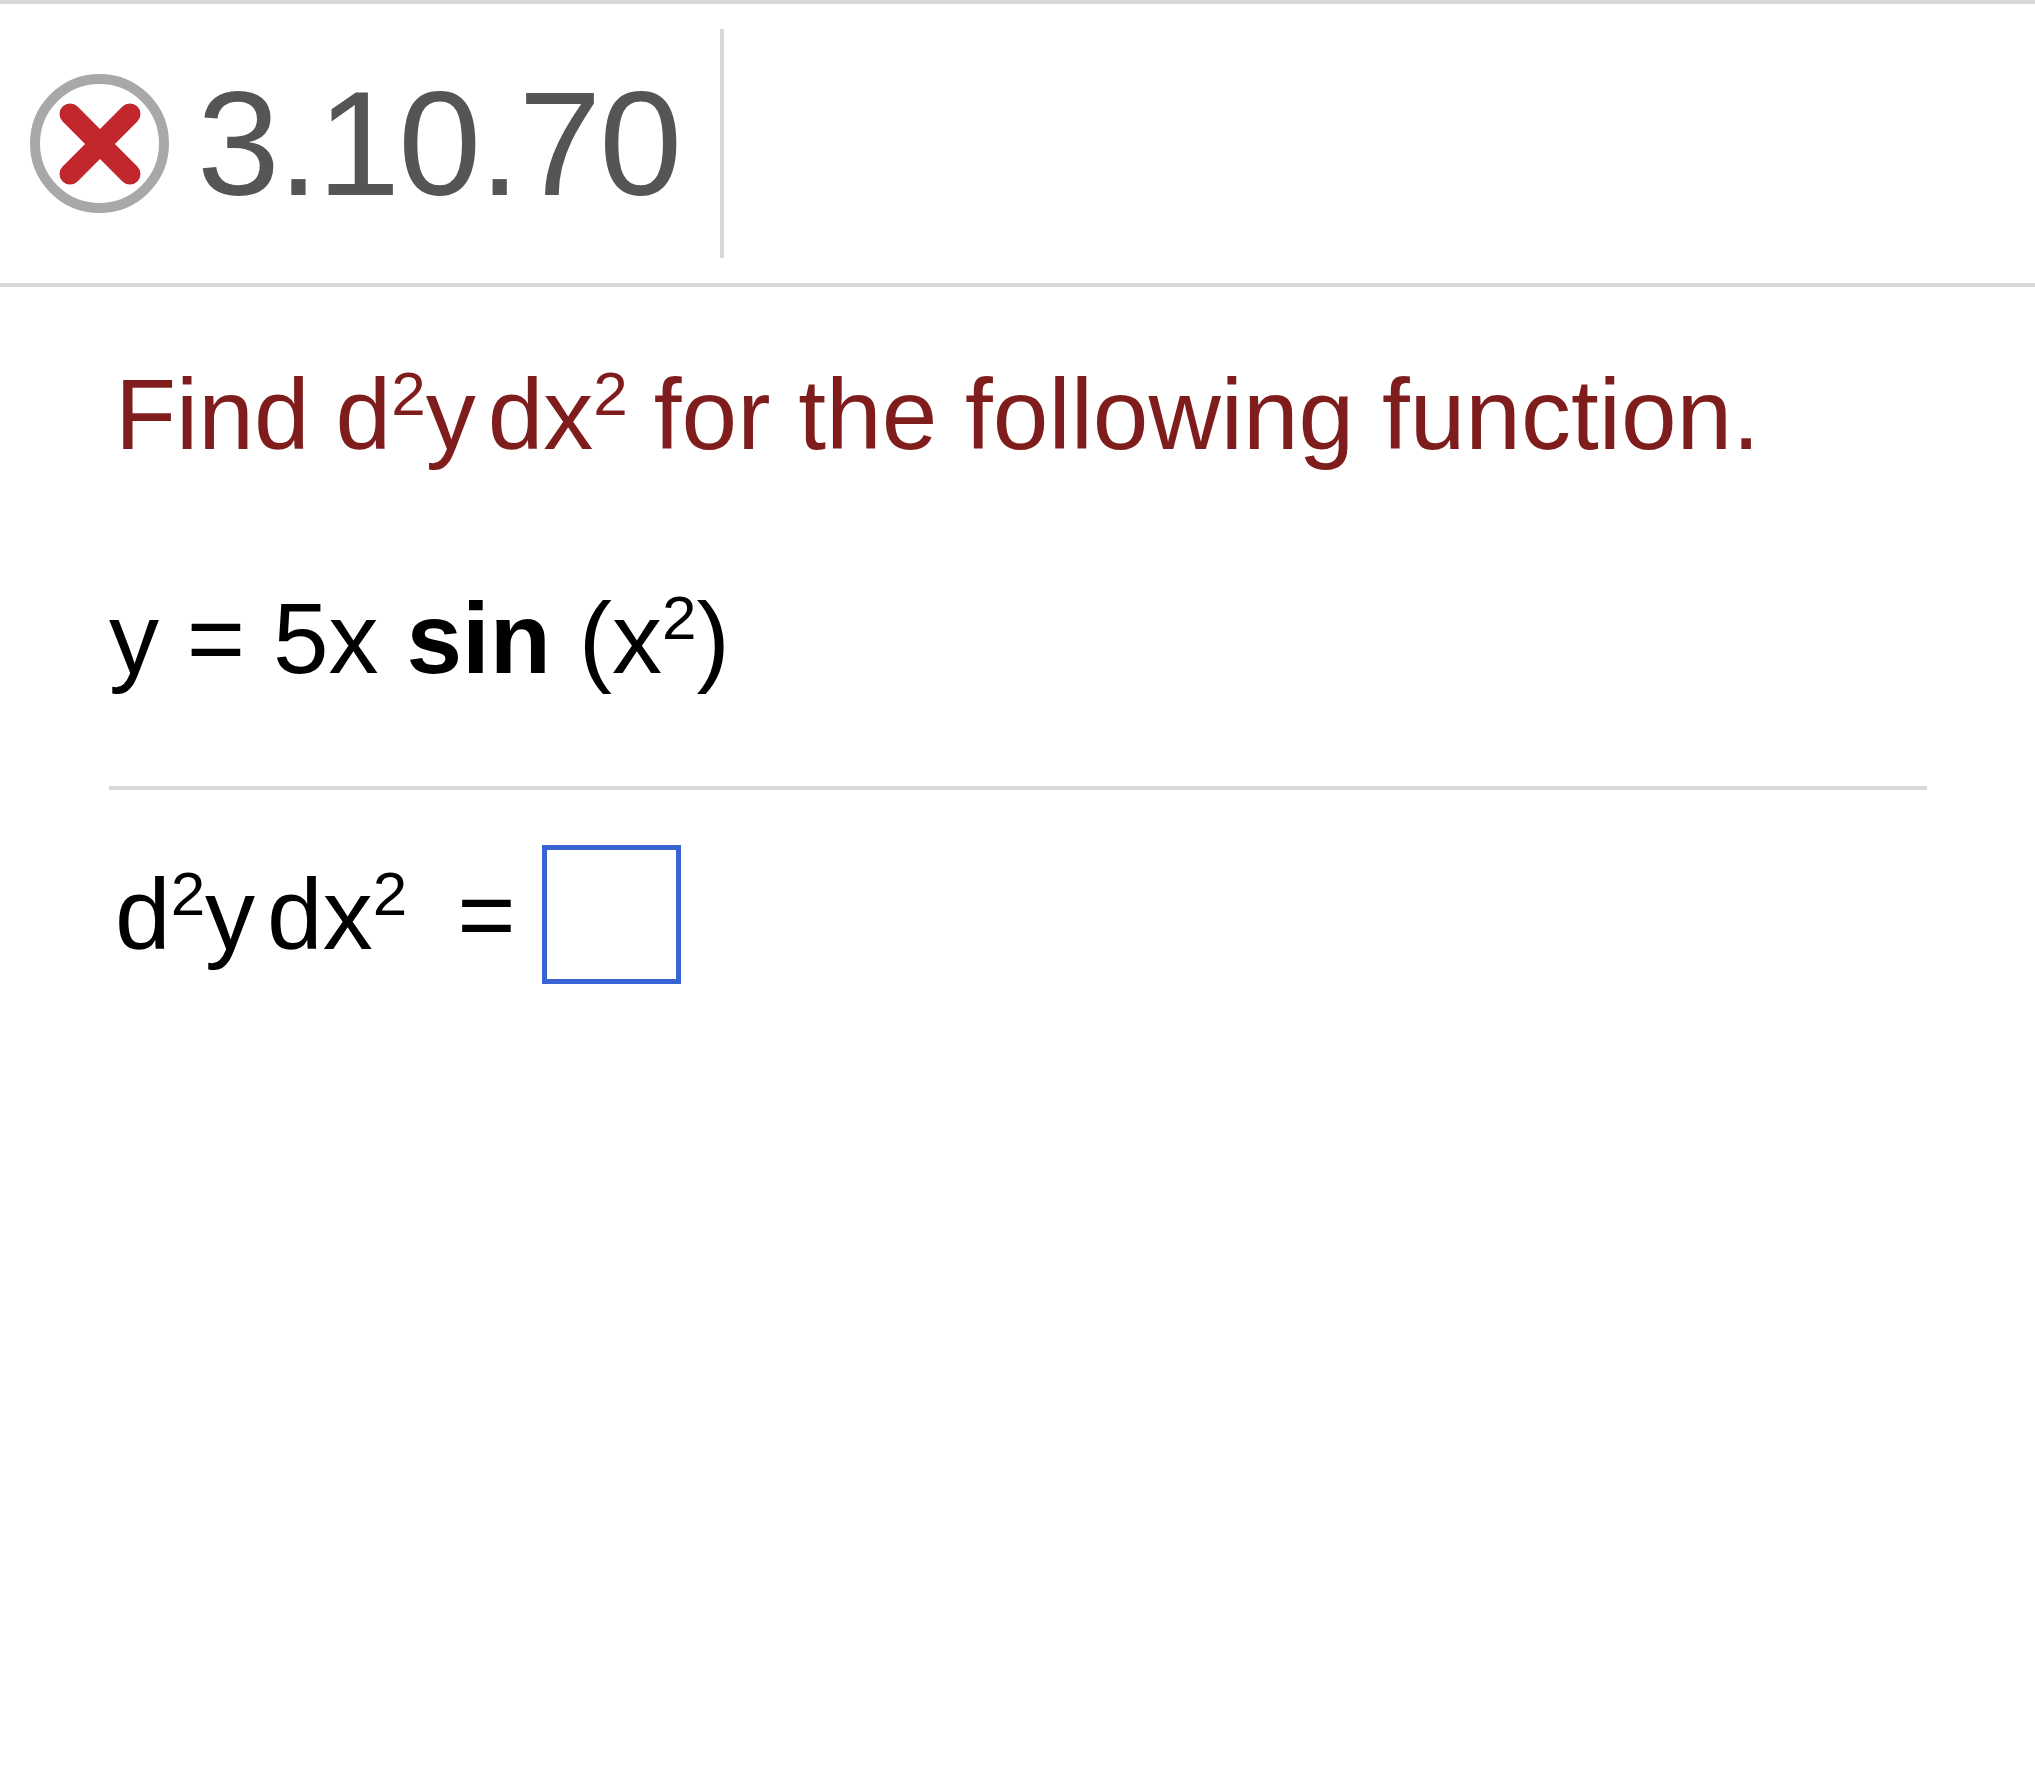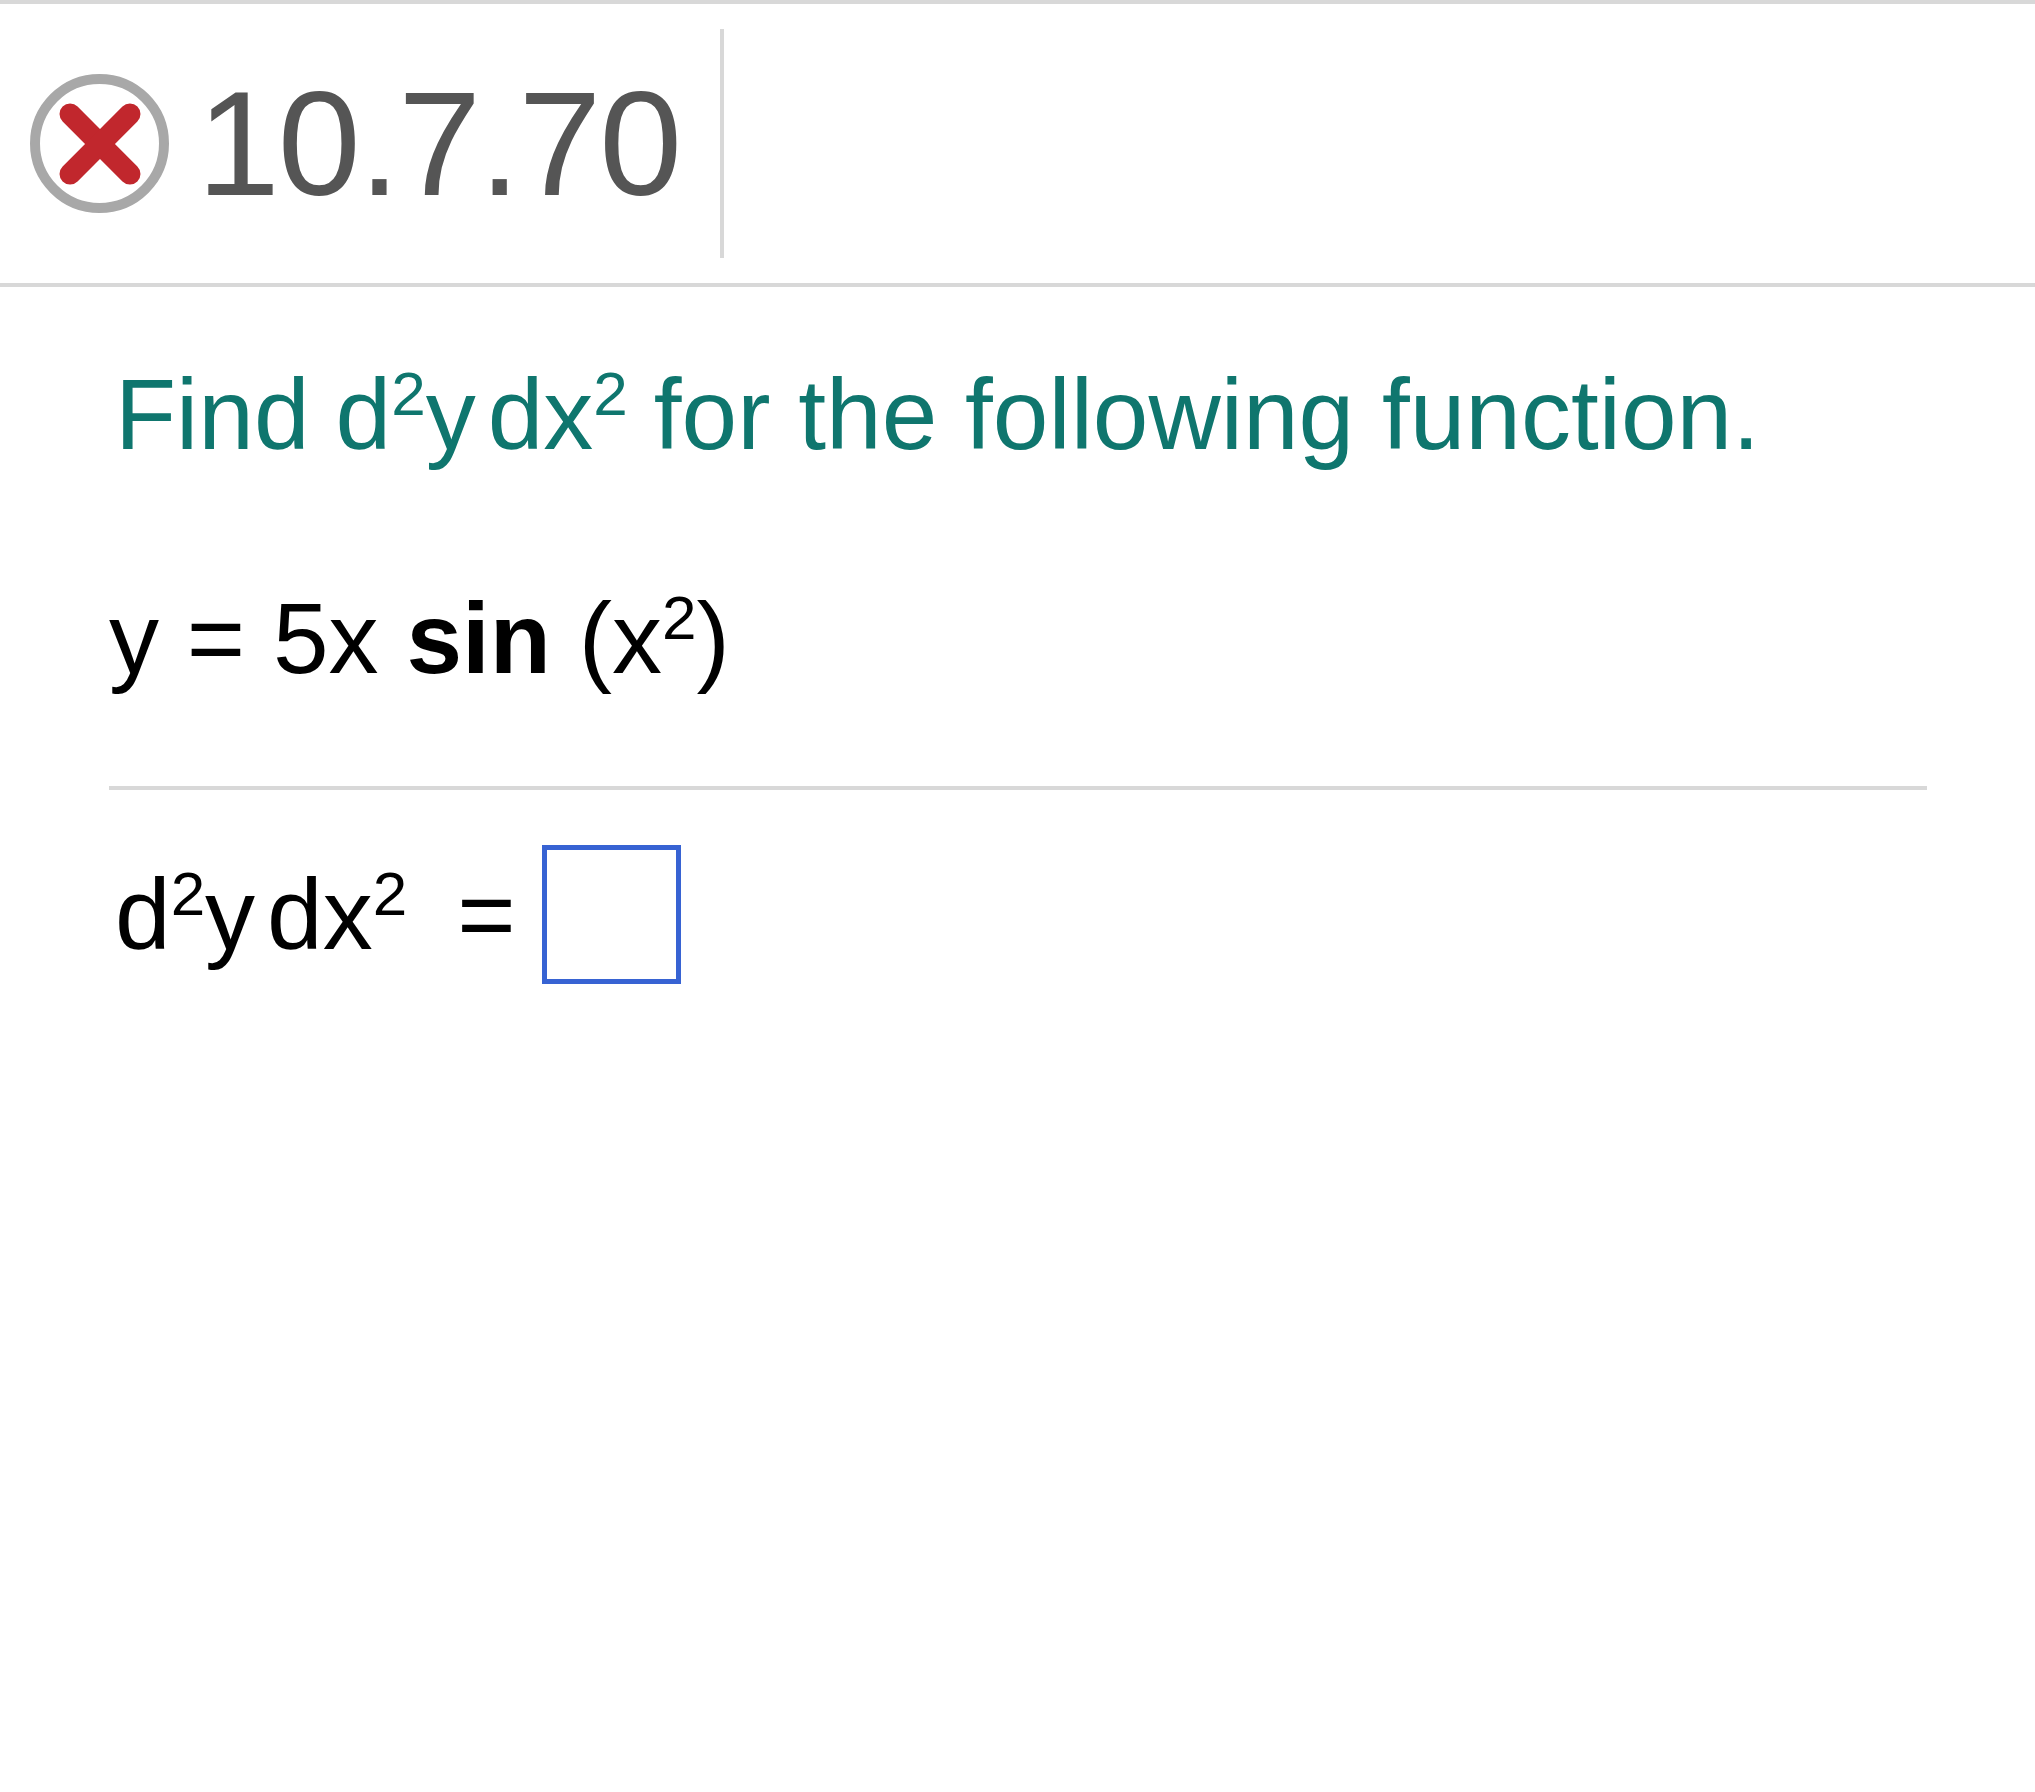--- a/index.html
+++ b/index.html
@@ -57,21 +57,21 @@
   }
   .question-block {
     border-bottom: 4px solid #d8d8d8;
     padding-bottom: 90px;
   }
   .line1 {
     display: flex;
     align-items: center;
     flex-wrap: nowrap;
     font-size: 100px;
-    color: #0f766e;
+    color: #7f1d1d;
     white-space: nowrap;
   }
   .line1 .word {
     padding: 0 6px;
   }
   .fraction {
     display: inline-flex;
     flex-direction: row;
     align-items: flex-end;
     margin: 0 14px;
@@ -127,21 +127,21 @@
 <div class="header-top-border"></div>
 
 <div class="header">
   <div class="header-left">
     <div class="status-icon">
       <svg viewBox="0 0 100 100">
         <line x1="16" y1="16" x2="84" y2="84" stroke="#c1272d" stroke-width="24" stroke-linecap="round"></line>
         <line x1="84" y1="16" x2="16" y2="84" stroke="#c1272d" stroke-width="24" stroke-linecap="round"></line>
       </svg>
     </div>
-    <div class="problem-number">10.7.70</div>
+    <div class="problem-number">3.10.70</div>
   </div>
 </div>
 
 <div class="content">
 
   <div class="question-block">
 
     <div class="line1">
       <span class="word">Find</span>
       <span class="fraction">

